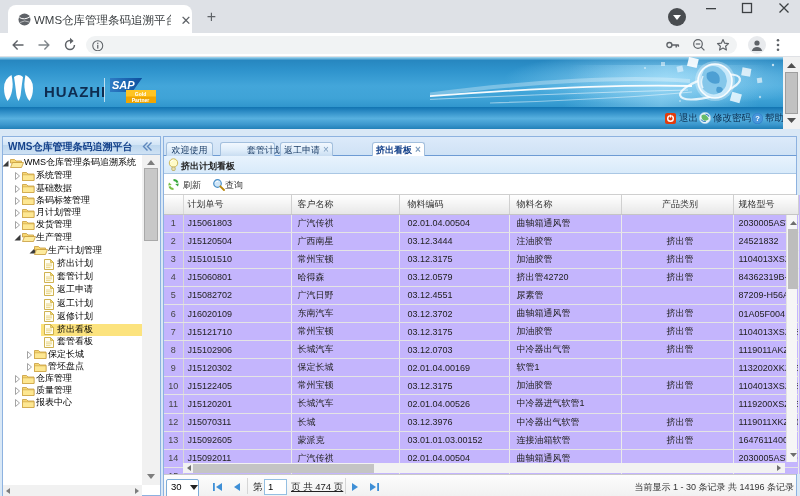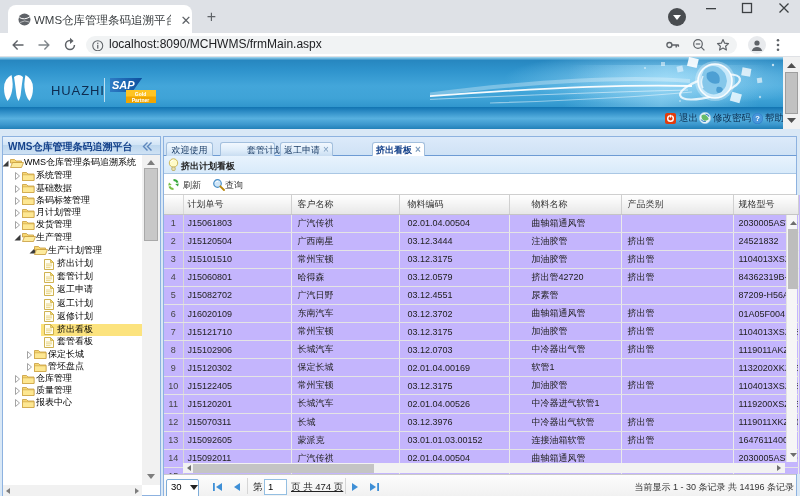--- a/index.html
+++ b/index.html
@@ -67,21 +67,20 @@
     </svg>
 <svg class="tico" style="left:62px;top:37px" width="16" height="16" viewBox="0 0 16 16">
       <path d="M8 2.8a5.2 5.2 0 1 0 5.2 5.2h-1.5A3.7 3.7 0 1 1 8 4.3V7l3.6-3L8 .8z" fill="#5f6368"></path>
     </svg>
 <div id="omni"></div>
 <svg class="tico" style="left:92px;top:39.5px" width="11.5" height="11.5" viewBox="0 0 12 12">
       <circle cx="6" cy="6" r="5.2" fill="none" stroke="#5f6368" stroke-width="1.1"></circle>
       <rect x="5.35" y="5" width="1.3" height="4" fill="#5f6368"></rect>
       <rect x="5.35" y="2.8" width="1.3" height="1.3" fill="#5f6368"></rect>
     </svg>
-<div id="urltxt">localhost:8090/MCHWMS/frmMain.aspx</div>
 <svg class="tico" style="left:666px;top:39px" width="14" height="12" viewBox="0 0 14 12">
       <circle cx="3.4" cy="6" r="2.5" fill="none" stroke="#5f6368" stroke-width="1.4"></circle>
       <path d="M5.8 6h7M10.2 6v2.4M12.4 6v1.7" stroke="#5f6368" stroke-width="1.4"></path>
     </svg>
 <svg class="tico" style="left:692px;top:38px" width="14" height="14" viewBox="0 0 14 14">
       <circle cx="6" cy="6" r="4.3" fill="none" stroke="#5f6368" stroke-width="1.2"></circle>
       <path d="M9.2 9.2l3.2 3.2" stroke="#5f6368" stroke-width="1.2"></path>
       <path d="M3.8 6h4.4" stroke="#5f6368" stroke-width="1.2"></path>
     </svg>
 <svg class="tico" style="left:716px;top:38px" width="14" height="14" viewBox="0 0 14 14">
@@ -124,21 +123,21 @@
     <circle cx="215" cy="11" r="1" fill="rgba(255,255,255,0.55)"></circle>
     <circle cx="330" cy="40" r="1.2" fill="rgba(255,255,255,0.55)"></circle>
     <circle cx="250" cy="44" r="1" fill="rgba(255,255,255,0.45)"></circle>
   </svg>
 
   <svg class="abs" style="left:2px;top:15px" width="34" height="30" viewBox="0 0 34 30">
     <path d="M9.5 3 q2 9 0.5 16 q-1.5 7 -4.5 10 q-3.5 -5 -3.5 -13 q0 -9 7.5 -13z" fill="#fff"></path>
     <path d="M12 5 q5 -4 9 0 q-1.5 10 -2 15 q-0.5 6 -2.5 9 q-2 -3 -2.5 -9 q-0.5 -5 -2 -15z" fill="#fff"></path>
     <path d="M23.5 3 q-2 9 -0.5 16 q1.5 7 4.5 10 q3.5 -5 3.5 -13 q0 -9 -7.5 -13z" fill="#fff"></path>
   </svg>
-  <div class="abs" style="left:51px;top:26px;font-size:13px;font-weight:normal;letter-spacing:0.9px;color:#0e2c50;">HUAZHI</div>
+  <div class="abs" style="left:44px;top:26px;font-size:15px;font-weight:bold;letter-spacing:0.9px;color:#0e2c50;">HUAZHI</div>
   <div class="abs" style="left:104px;top:21px;width:1px;height:24px;background:rgba(255,255,255,0.65)"></div>
 
   <svg class="abs" style="left:110px;top:21px" width="50" height="26" viewBox="0 0 50 26">
     <path d="M0 0 h32 l-10 14 H0z" fill="#1960ab"></path>
     <path d="M0 0 h32 l-10 14 H0z" fill="url(#sapg)"></path>
     <defs>
           <linearGradient id="sapg" x1="0" y1="0" x2="1" y2="0">
             <stop offset="0" stop-color="#2e7bc4"></stop>
             <stop offset="1" stop-color="#0c4f9e"></stop>
           </linearGradient>
@@ -398,22 +397,22 @@
 .tabact { background:#fff; height:15px; font-weight:bold; color:#15428b; }
 
 #grid { position:absolute; left:164px; top:195px; width:648px; height:279px; overflow:hidden; background:#c4b5fd; }
 #gtab { border-collapse:collapse; table-layout:fixed; width:634px; }
 #gtab th { height:19px; background:linear-gradient(180deg,#ffffff 0%,#f3f3f3 50%,#e7e7e7 100%); border-right:1px solid #d0d0d0; border-bottom:1px solid #c5c5c5; font-size:9px; font-weight:normal; color:#333; text-align:left; overflow:hidden; white-space:nowrap; }
 #gtab td { height:18.1px; border-right:1px solid #eaeaea; border-bottom:1px solid #e4e4e4; font-size:9px; color:#222; overflow:hidden; white-space:nowrap; }
 #gtab td.rn, #gtab th.rn { text-align:center; font-size:9px; color:#444; padding:0; border-right:1px solid #d8d8d8; }
 #gtab th:nth-child(2),#gtab td:nth-child(2) { padding-left:4px; }
 #gtab th:nth-child(3),#gtab td:nth-child(3) { padding-left:6px; }
 #gtab th:nth-child(4),#gtab td:nth-child(4) { padding-left:8px; }
-#gtab th:nth-child(5),#gtab td:nth-child(5) { padding-left:22px; }
-#gtab th:nth-child(6),#gtab td:nth-child(6) { padding-left:6px; }
+#gtab th:nth-child(5),#gtab td:nth-child(5) { padding-left:7px; }
+#gtab th:nth-child(6),#gtab td:nth-child(6) { padding-left:6px;text-align:center; }
 #gtab th:nth-child(7),#gtab td:nth-child(7) { padding-left:5px; }
 </style>
 <div id="grid">
       <table id="gtab">
         <colgroup>
           <col style="width:19px">
           <col style="width:108px">
           <col style="width:108px">
           <col style="width:110px">
           <col style="width:112px">

